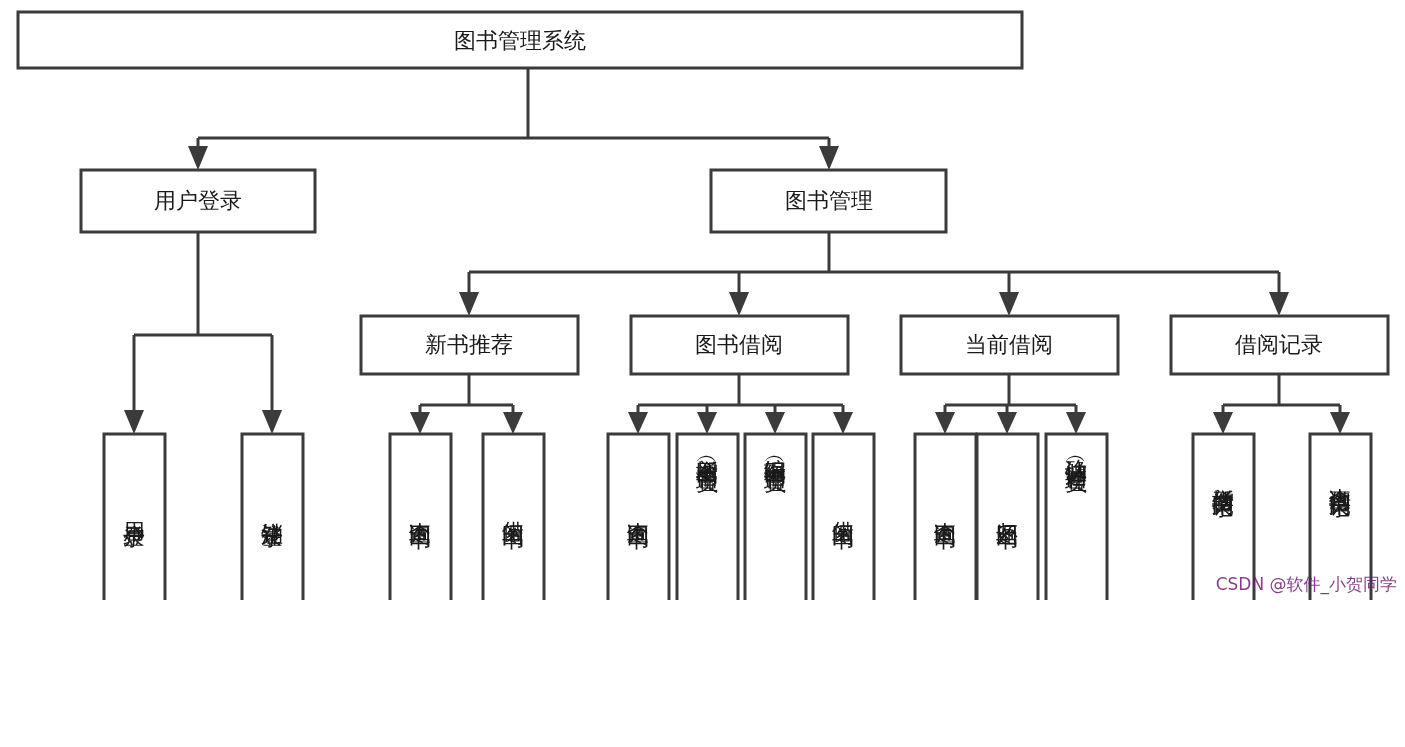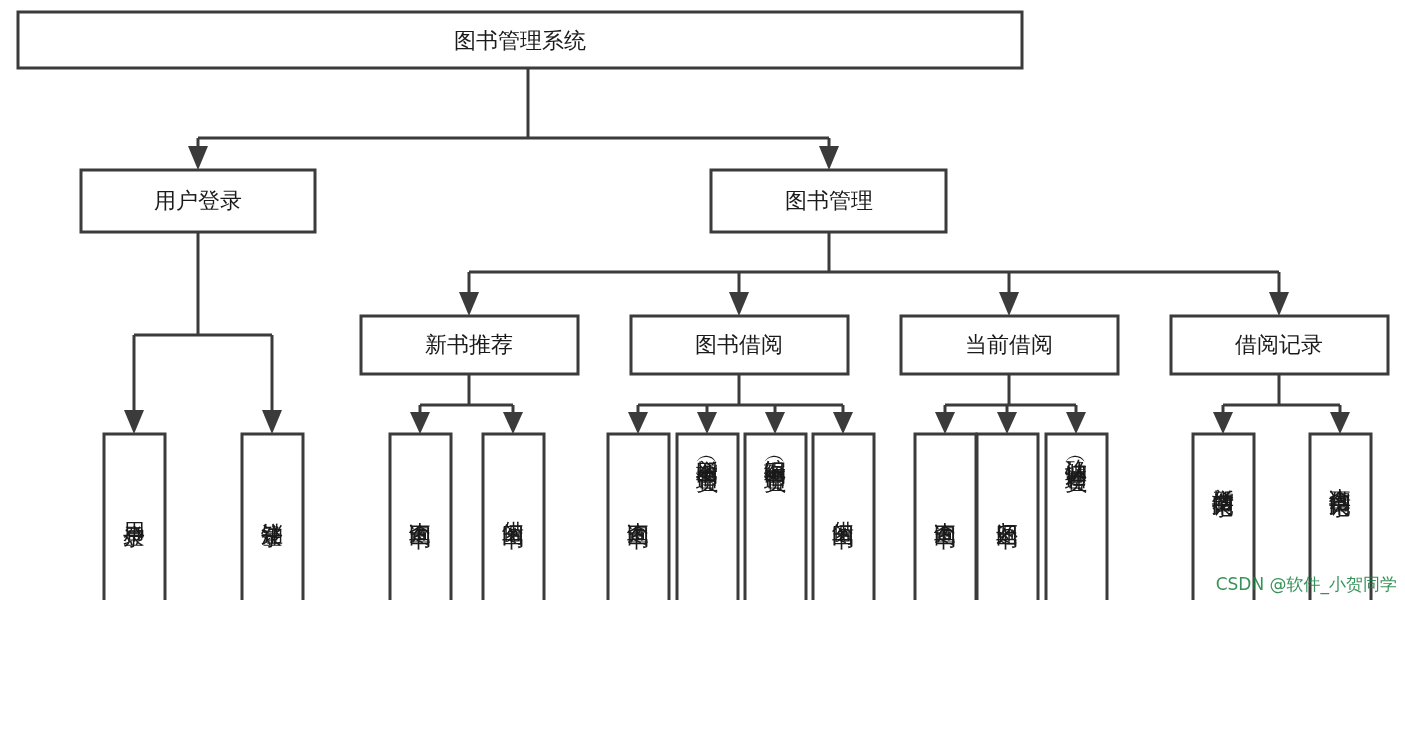--- a/index.html
+++ b/index.html
@@ -62,21 +62,21 @@
     color: #1a1a1a;
     letter-spacing: 2px;
     white-space: nowrap;
   }
   .watermark {
     position: absolute;
     right: 8px;
     bottom: 4px;
     font-family: "DejaVu Sans", "Liberation Sans", sans-serif;
     font-size: 17px;
-    color: #15803d;
+    color: #701a75;
     opacity: 0.85;
     white-space: nowrap;
     pointer-events: none;
   }
 </style>
 </head>
 <body>
 
 <div id="diagram-root">
 

